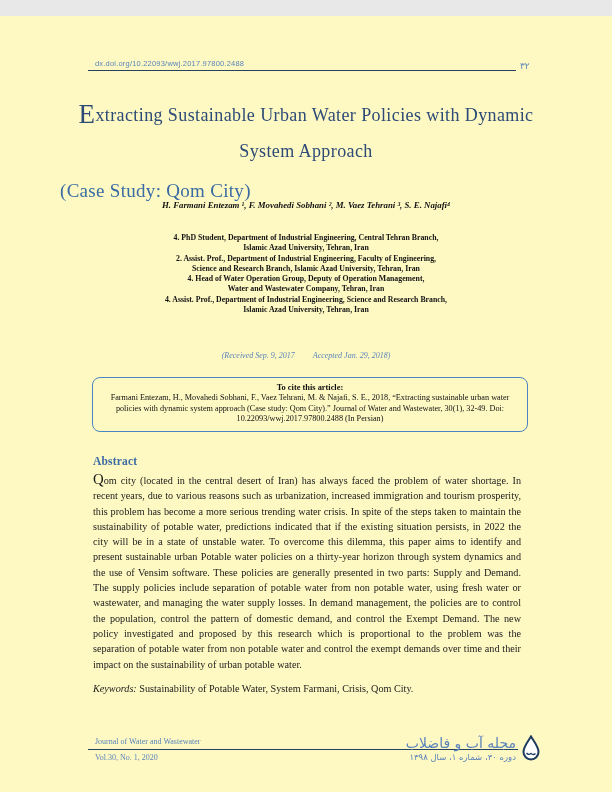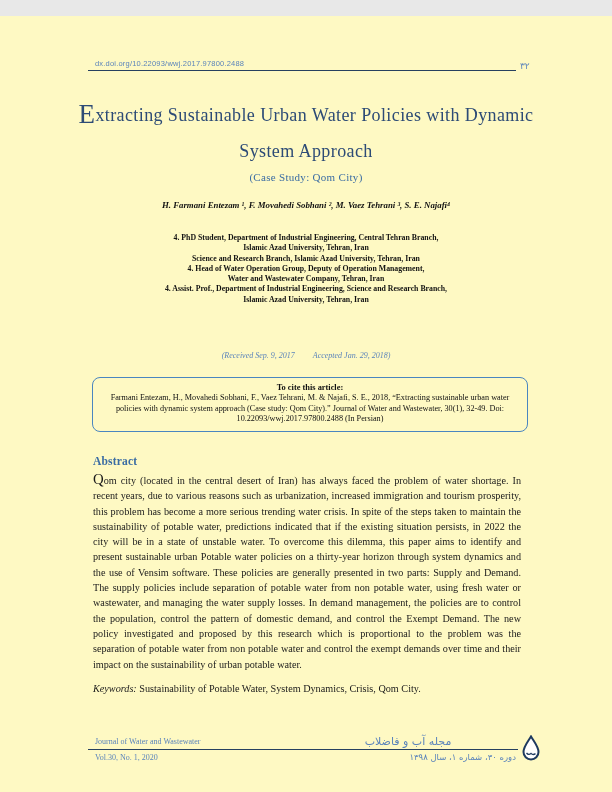--- a/index.html
+++ b/index.html
@@ -33,22 +33,22 @@
   
   .title {
     position: absolute; left: 60px; top: 88px; width: 492px;
     margin: 0; text-align: center; font-weight: normal;
     color: #2d4b76;
   }
   .title-line { display: block; font-size: 18px; letter-spacing: 0.4px; line-height: 22px; }
   .title-line2 { margin-top: 14px; }
   .title-initial { font-size: 27px; line-height: 0; vertical-align: -2px; }
   .case-study {
-    position: absolute; left: 60px; top: 155px; width: 492px;
-    text-align: center; font-size: 11px; color: #3a6ca3; letter-spacing: 0.3px;
+    position: absolute; left: 60px; top: 164px; width: 492px;
+    text-align: left; font-size: 19px; color: #3a6ca3; letter-spacing: 0.3px;
   }
 
   
   .authors {
     position: absolute; left: 60px; top: 184px; width: 492px;
     text-align: center; font-size: 8.8px; font-weight: bold; font-style: italic;
     color: #111111;
   }
   .affiliations {
     position: absolute; left: 60px; top: 217px; width: 492px;
@@ -98,21 +98,21 @@
   .footer-journal-en {
     position: absolute; left: 95px; top: 721px;
     font-size: 8px; color: #5b84bb;
   }
   .footer-issue-en {
     position: absolute; left: 95px; top: 737px;
     font-size: 8px; color: #5b84bb;
   }
   .footer-journal-fa {
     position: absolute; left: 300px; top: 719px; width: 216px;
-    text-align: center; direction: rtl; font-size: 11px; color: #5b84bb;
+    text-align: right; direction: rtl; font-size: 14px; color: #5b84bb;
     font-family: "DejaVu Sans", sans-serif;
   }
   .footer-issue-fa {
     position: absolute; left: 300px; top: 736px; width: 216px;
     text-align: right; direction: rtl; font-size: 8.5px; color: #5b84bb;
     font-family: "DejaVu Sans", sans-serif;
   }
   .footer-logo { position: absolute; left: 521px; top: 719px; }
 </style>
 </head>
@@ -128,40 +128,41 @@
     <span class="title-line"><span class="title-initial">E</span><span>xtracting Sustainable Urban Water Policies with Dynamic</span></span>
     <span class="title-line title-line2">System Approach</span>
   </h1>
   <div class="case-study">(Case Study: Qom City)</div>
 
   <div class="authors">H. Farmani Entezam ¹, F. Movahedi Sobhani ², M. Vaez Tehrani ³, S. E. Najafi⁴</div>
 
   <div class="affiliations">
       <div class="aff-line">4. PhD Student, Department of Industrial Engineering, Central Tehran Branch,</div>
       <div class="aff-line">Islamic Azad University, Tehran, Iran</div>
+      <div class="aff-line">2. Assist. Prof., Department of Industrial Engineering, Faculty of Engineering,</div>
       <div class="aff-line">Science and Research Branch, Islamic Azad University, Tehran, Iran</div>
       <div class="aff-line">4. Head of Water Operation Group, Deputy of Operation Management,</div>
       <div class="aff-line">Water and Wastewater Company, Tehran, Iran</div>
       <div class="aff-line">4. Assist. Prof., Department of Industrial Engineering, Science and Research Branch,</div>
       <div class="aff-line">Islamic Azad University, Tehran, Iran</div>
     </div>
 
   <div class="received">
     <span>(Received Sep. 9, 2017</span><span class="date-gap"></span><span>Accepted Jan. 29, 2018)</span>
   </div>
 
   <div class="cite-box">
     <div class="cite-heading">To cite this article:</div>
     <div class="cite-body">Farmani Entezam, H., Movahedi Sobhani, F., Vaez Tehrani, M. &amp; Najafi, S. E., 2018, “Extracting sustainable urban water policies with dynamic system approach (Case study: Qom City).” Journal of Water and Wastewater, 30(1), 32-49. Doi: 10.22093/wwj.2017.97800.2488 (In Persian)</div>
   </div>
 
   <section class="abstract-block">
     <h2 class="abstract-heading">Abstract</h2>
     <p class="abstract-text"><span class="abstract-initial">Q</span><span>om city (located in the central desert of Iran) has always faced the problem of water shortage. In recent years, due to various reasons such as urbanization, increased immigration and tourism prosperity, this problem has become a more serious trending water crisis. In spite of the steps taken to maintain the sustainability of potable water, predictions indicated that if the existing situation persists, in 2022 the city will be in a state of unstable water. To overcome this dilemma, this paper aims to identify and present sustainable urban Potable water policies on a thirty-year horizon through system dynamics and the use of Vensim software. These policies are generally presented in two parts: Supply and Demand. The supply policies include separation of potable water from non potable water, using fresh water or wastewater, and managing the water supply losses. In demand management, the policies are to control the population, control the pattern of domestic demand, and control the Exempt Demand. The new policy investigated and proposed by this research which is proportional to the problem was the separation of potable water from non potable water and control the exempt demands over time and their impact on the sustainability of urban potable water.</span></p>
-    <p class="keywords"><span class="keywords-label">Keywords:</span> <span>Sustainability of Potable Water, System Dynamics, Crisis, Qom City.</span></p>
+    <p class="keywords"><span class="keywords-label">Keywords:</span> <span>Sustainability of Potable Water, System Farmani, Crisis, Qom City.</span></p>
   </section>
 
   <div class="footer-rule"></div>
   <div class="footer-journal-en">Journal of Water and Wastewater</div>
   <div class="footer-issue-en">Vol.30, No. 1, 2020</div>
   <div class="footer-journal-fa">مجله آب و فاضلاب</div>
   <div class="footer-issue-fa">دوره ۳۰، شماره ۱، سال ۱۳۹۸</div>
   <div class="footer-logo">
     <svg width="20" height="27" viewBox="0 0 20 27" aria-hidden="true">
       <path d="M10 1.5 C 7.5 6 2.5 11.5 2.5 17 a 7.5 7.5 0 0 0 15 0 C 17.5 11.5 12.5 6 10 1.5 Z" fill="#ffffff" stroke="#1e3a5f" stroke-width="2"></path>

